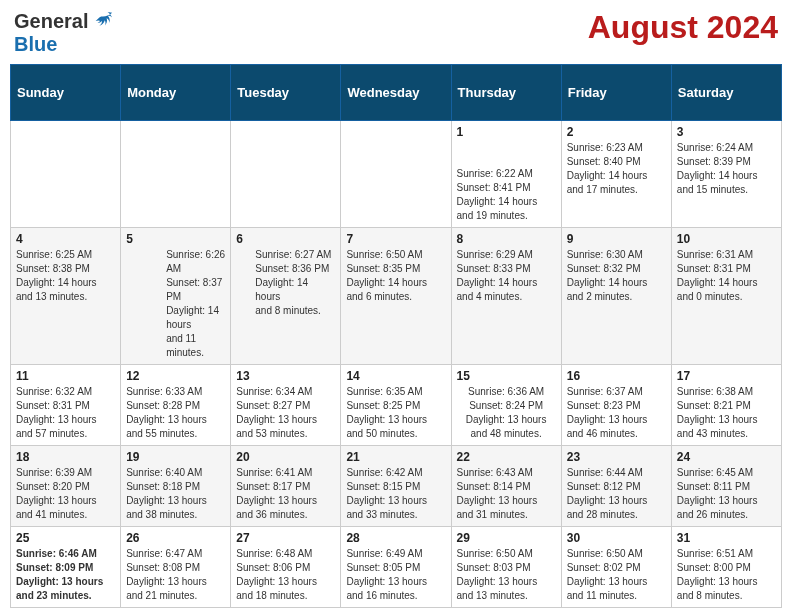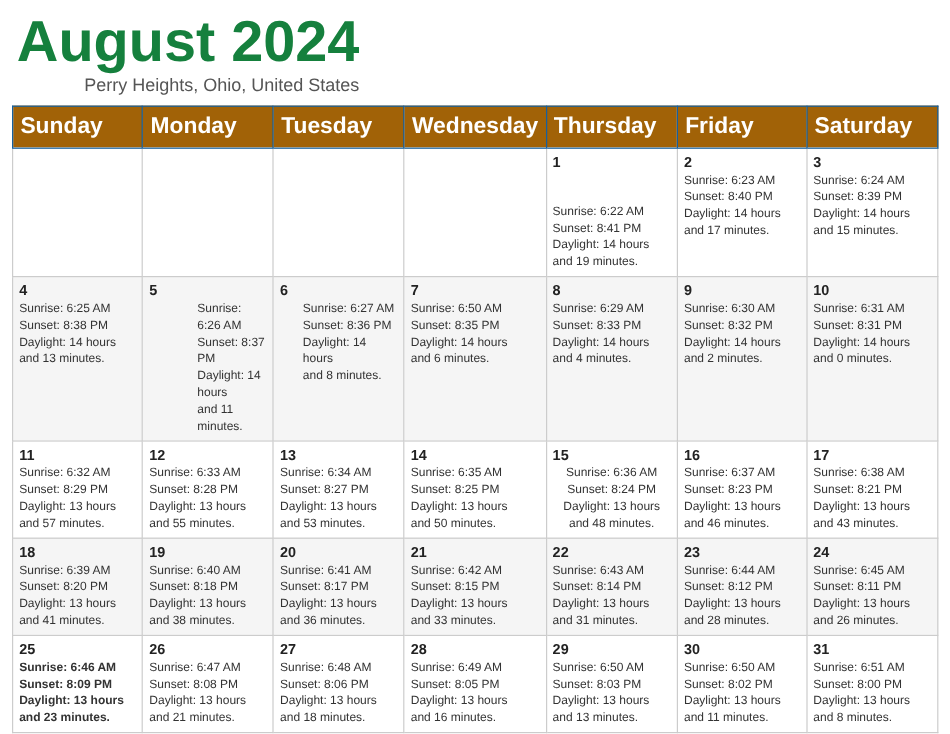--- a/index.html
+++ b/index.html
@@ -19,41 +19,41 @@
     }
     .logo {
       display: flex;
       flex-direction: column;
       align-items: flex-start;
     }
     .title-area {
       text-align: right;
     }
     .month-title {
-      font-size: 48px;
-      font-weight: bold;
-      color: #15803d;
+      font-size: 32px;
+      font-weight: bold;
+      color: #b91c1c;
       line-height: 1.1;
     }
     .location {
       font-size: 15px;
       color: #555;
     }
     .calendar {
       width: 100%;
       border-collapse: collapse;
       border: 1px solid #ccc;
     }
     .calendar th {
-      background: #a16207;
+      background: #0c4a6e;
       color: #fff;
-      font-size: 19px;
+      font-size: 13px;
       font-weight: bold;
       text-align: left;
-      padding: 6px 6px;
+      padding: 20px 6px;
       border: 1px solid #1560a0;
     }
     .calendar td {
       border: 1px solid #ccc;
       vertical-align: top;
       padding: 4px 5px;
       width: calc(100% / 7);
       min-height: 80px;
       font-size: 10.5px;
       color: #333;
@@ -101,23 +101,31 @@
       display: inline-block;
       width: 22px;
       height: 22px;
       margin-left: 2px;
     }
   </style>
 </head>
 <body>
 
 <div class="header">
+  <div class="logo">
+    <div class="logo-container">
+      <span class="logo-general">General</span>
+      <svg class="logo-bird" viewBox="0 0 24 24" xmlns="http://www.w3.org/2000/svg">
+        <path d="M22 2C19 5 15.5 6 12 6c-1 0-3 0-4 1L4 11c2-1 4-1 5 0l-3 2c2 0 3.5-.5 5-2 0 2-1 4-3 5 3-1 5-3 6-6 1 2 1 4 0 6 2-2 3-5 2-8 2 1 3 3 3 5 1-3 0-6-2-8 2 0 4 1 5 2-1-2-3-5-5-6z" fill="#1a6faf"></path>
+      </svg>
+    </div>
+    <span class="logo-blue">Blue</span>
+  </div>
   <div class="title-area">
     <div class="month-title">August 2024</div>
-    <div class="location">Perry Heights, Ohio, United States</div>
   </div>
 </div>
 
 <table class="calendar">
   <thead>
     <tr>
     <th>Sunday</th>
         <th>Monday</th>
         <th>Tuesday</th>
         <th>Wednesday</th>
@@ -202,21 +210,21 @@
           <div class="day-info" style="white-space: pre-line;">Sunrise: 6:31 AM
 Sunset: 8:31 PM
 Daylight: 14 hours
 and 0 minutes.</div>
         </td>
       </tr>
       <tr>
         <td>
           <div class="day-num">11</div>
           <div class="day-info" style="white-space: pre-line;">Sunrise: 6:32 AM
-Sunset: 8:29 PM
+Sunset: 8:31 PM
 Daylight: 13 hours
 and 57 minutes.</div>
         </td>
         <td>
           <div class="day-num">12</div>
           <div class="day-info" style="white-space: pre-line;">Sunrise: 6:33 AM
 Sunset: 8:28 PM
 Daylight: 13 hours
 and 55 minutes.</div>
         </td>

